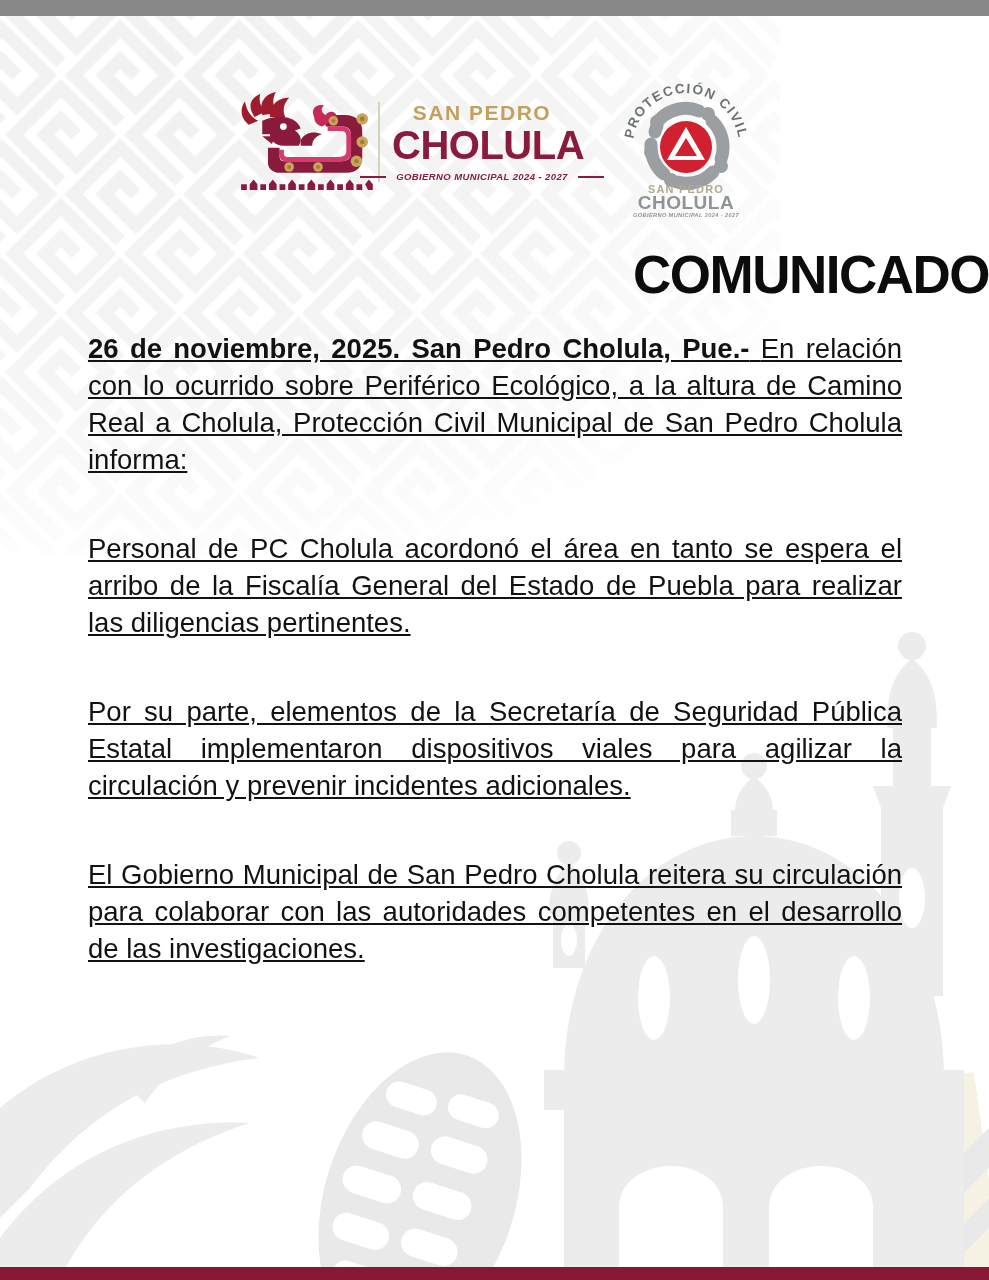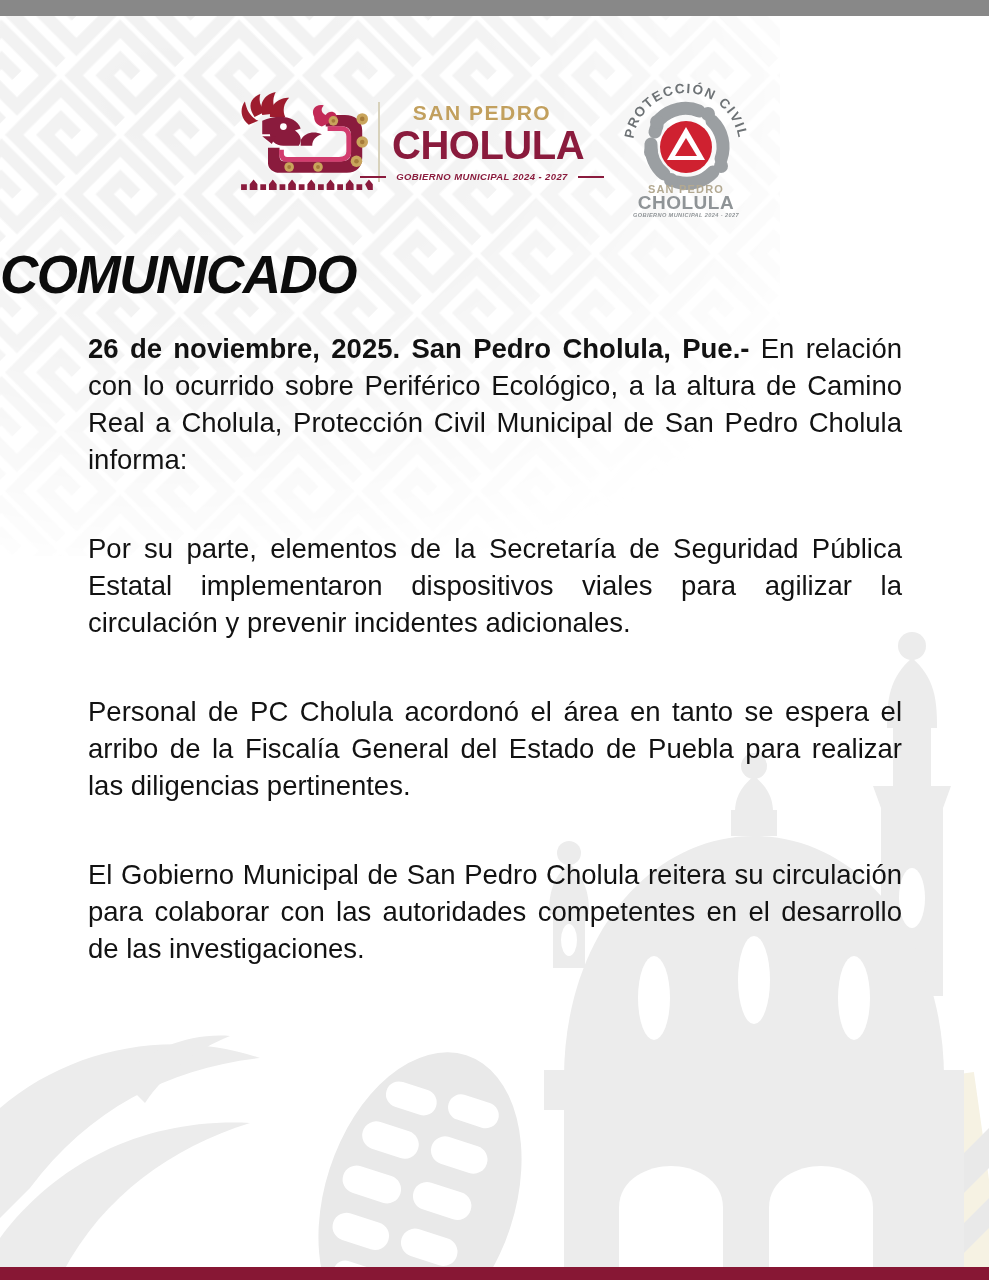--- a/index.html
+++ b/index.html
@@ -27,27 +27,26 @@
   .wordmark .city-top{display:block;color:#c2a05e;font-weight:700;font-size:21px;letter-spacing:1.5px;line-height:22px;}
   .wordmark .city-main{display:block;color:#8a1b3d;font-weight:700;font-size:40px;letter-spacing:-0.5px;line-height:40px;margin-top:1px;}
   .wordmark .subline{display:flex;align-items:center;justify-content:center;gap:5px;margin-top:6px;color:#8a1b3d;}
   .wordmark .subline .rule{flex:0 0 26px;height:2px;background:#8a1b3d;}
   .wordmark .subline .dot{width:4px;height:4px;background:#8a1b3d;border-radius:50%;}
   .wordmark .subline .sub-text{font-size:9.5px;font-weight:700;font-style:italic;letter-spacing:0.4px;white-space:nowrap;}
   .pc-logo{position:absolute;left:613px;top:0px;width:146px;height:145px;text-align:center;}
   
   .doc-title{
     position:absolute;left:0;top:228px;width:100%;
-    text-align:left;
+    text-align:right;
     font-size:53px;font-weight:700;letter-spacing:-1.5px;
     color:#0c0c0c;
-    font-style:italic;
   }
   
-  .body-text{position:absolute;left:88px;top:314px;width:814px;color:#121212;}
+  .body-text{position:absolute;left:88px;top:314px;width:814px;color:#121212;text-decoration:underline;}
   .body-text p{
     margin:0 0 52px 0;
     font-size:27.5px;line-height:37px;
     text-align:justify;
   }
   .body-text p:last-child{margin-bottom:0;}
   .body-text .lead{font-weight:700;}
 </style>
 </head>
 <body>
@@ -224,21 +223,21 @@
       <text x="73" y="119" text-anchor="middle" font-size="11" font-weight="700" letter-spacing="1.2" fill="#b3a991">SAN PEDRO</text>
       <text x="73" y="135" text-anchor="middle" font-size="19" font-weight="700" letter-spacing="0.5" fill="#8f9497">CHOLULA</text>
       <text x="73" y="143" text-anchor="middle" font-size="5.6" font-weight="700" font-style="italic" letter-spacing="0.4" fill="#8f9497">GOBIERNO MUNICIPAL 2024 - 2027</text>
     </svg>
   </div>
 
   <div class="doc-title">COMUNICADO</div>
 
   <div class="body-text">
     <p><span class="lead">26 de noviembre, 2025. San Pedro Cholula, Pue.-</span> <span>En relación con lo ocurrido sobre Periférico Ecológico, a la altura de Camino Real a Cholula, Protección Civil Municipal de San Pedro Cholula informa:</span></p>
+    <p>Personal de PC Cholula acordonó el área en tanto se espera el arribo de la Fiscalía General del Estado de Puebla para realizar las diligencias pertinentes.</p>
     <p>Por su parte, elementos de la Secretaría de Seguridad Pública Estatal implementaron dispositivos viales para agilizar la circulación y prevenir incidentes adicionales.</p>
-    <p>Personal de PC Cholula acordonó el área en tanto se espera el arribo de la Fiscalía General del Estado de Puebla para realizar las diligencias pertinentes.</p>
     <p>El Gobierno Municipal de San Pedro Cholula reitera su circulación para colaborar con las autoridades competentes en el desarrollo de las investigaciones.</p>
   </div>
 
   <div class="stripe-maroon"></div>
   <div class="stripe-gold"></div>
 
 </div>
 
 </body></html>

